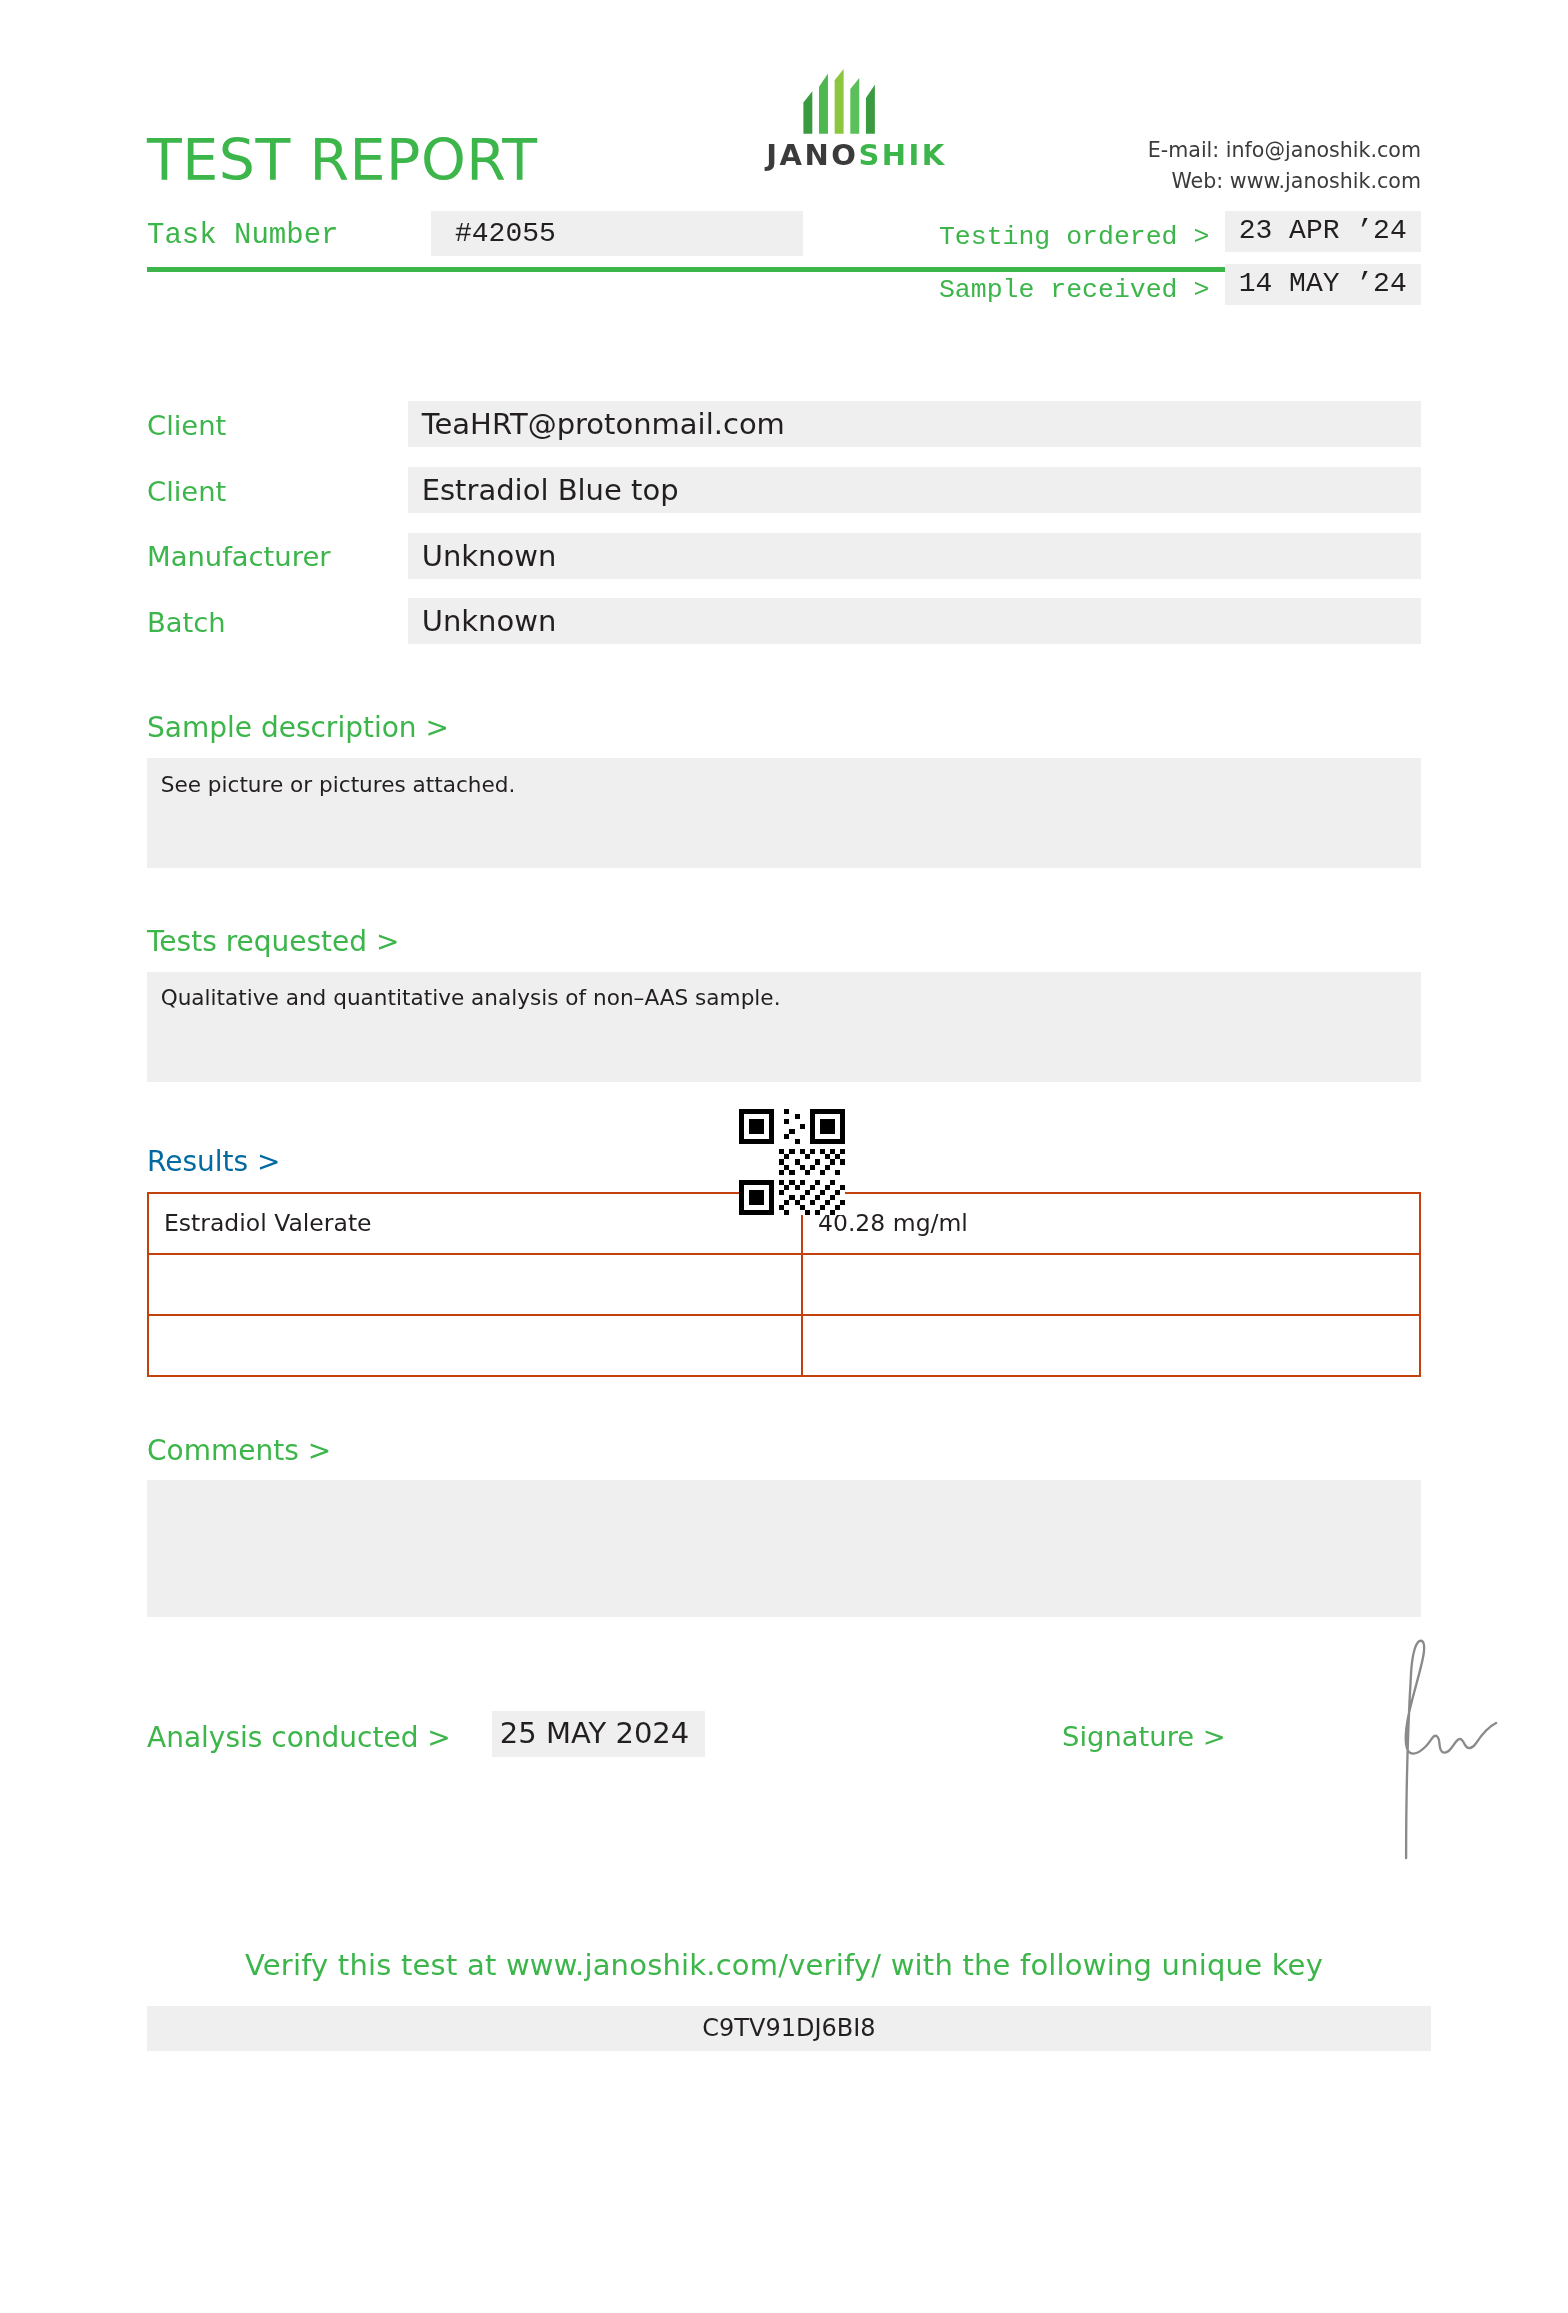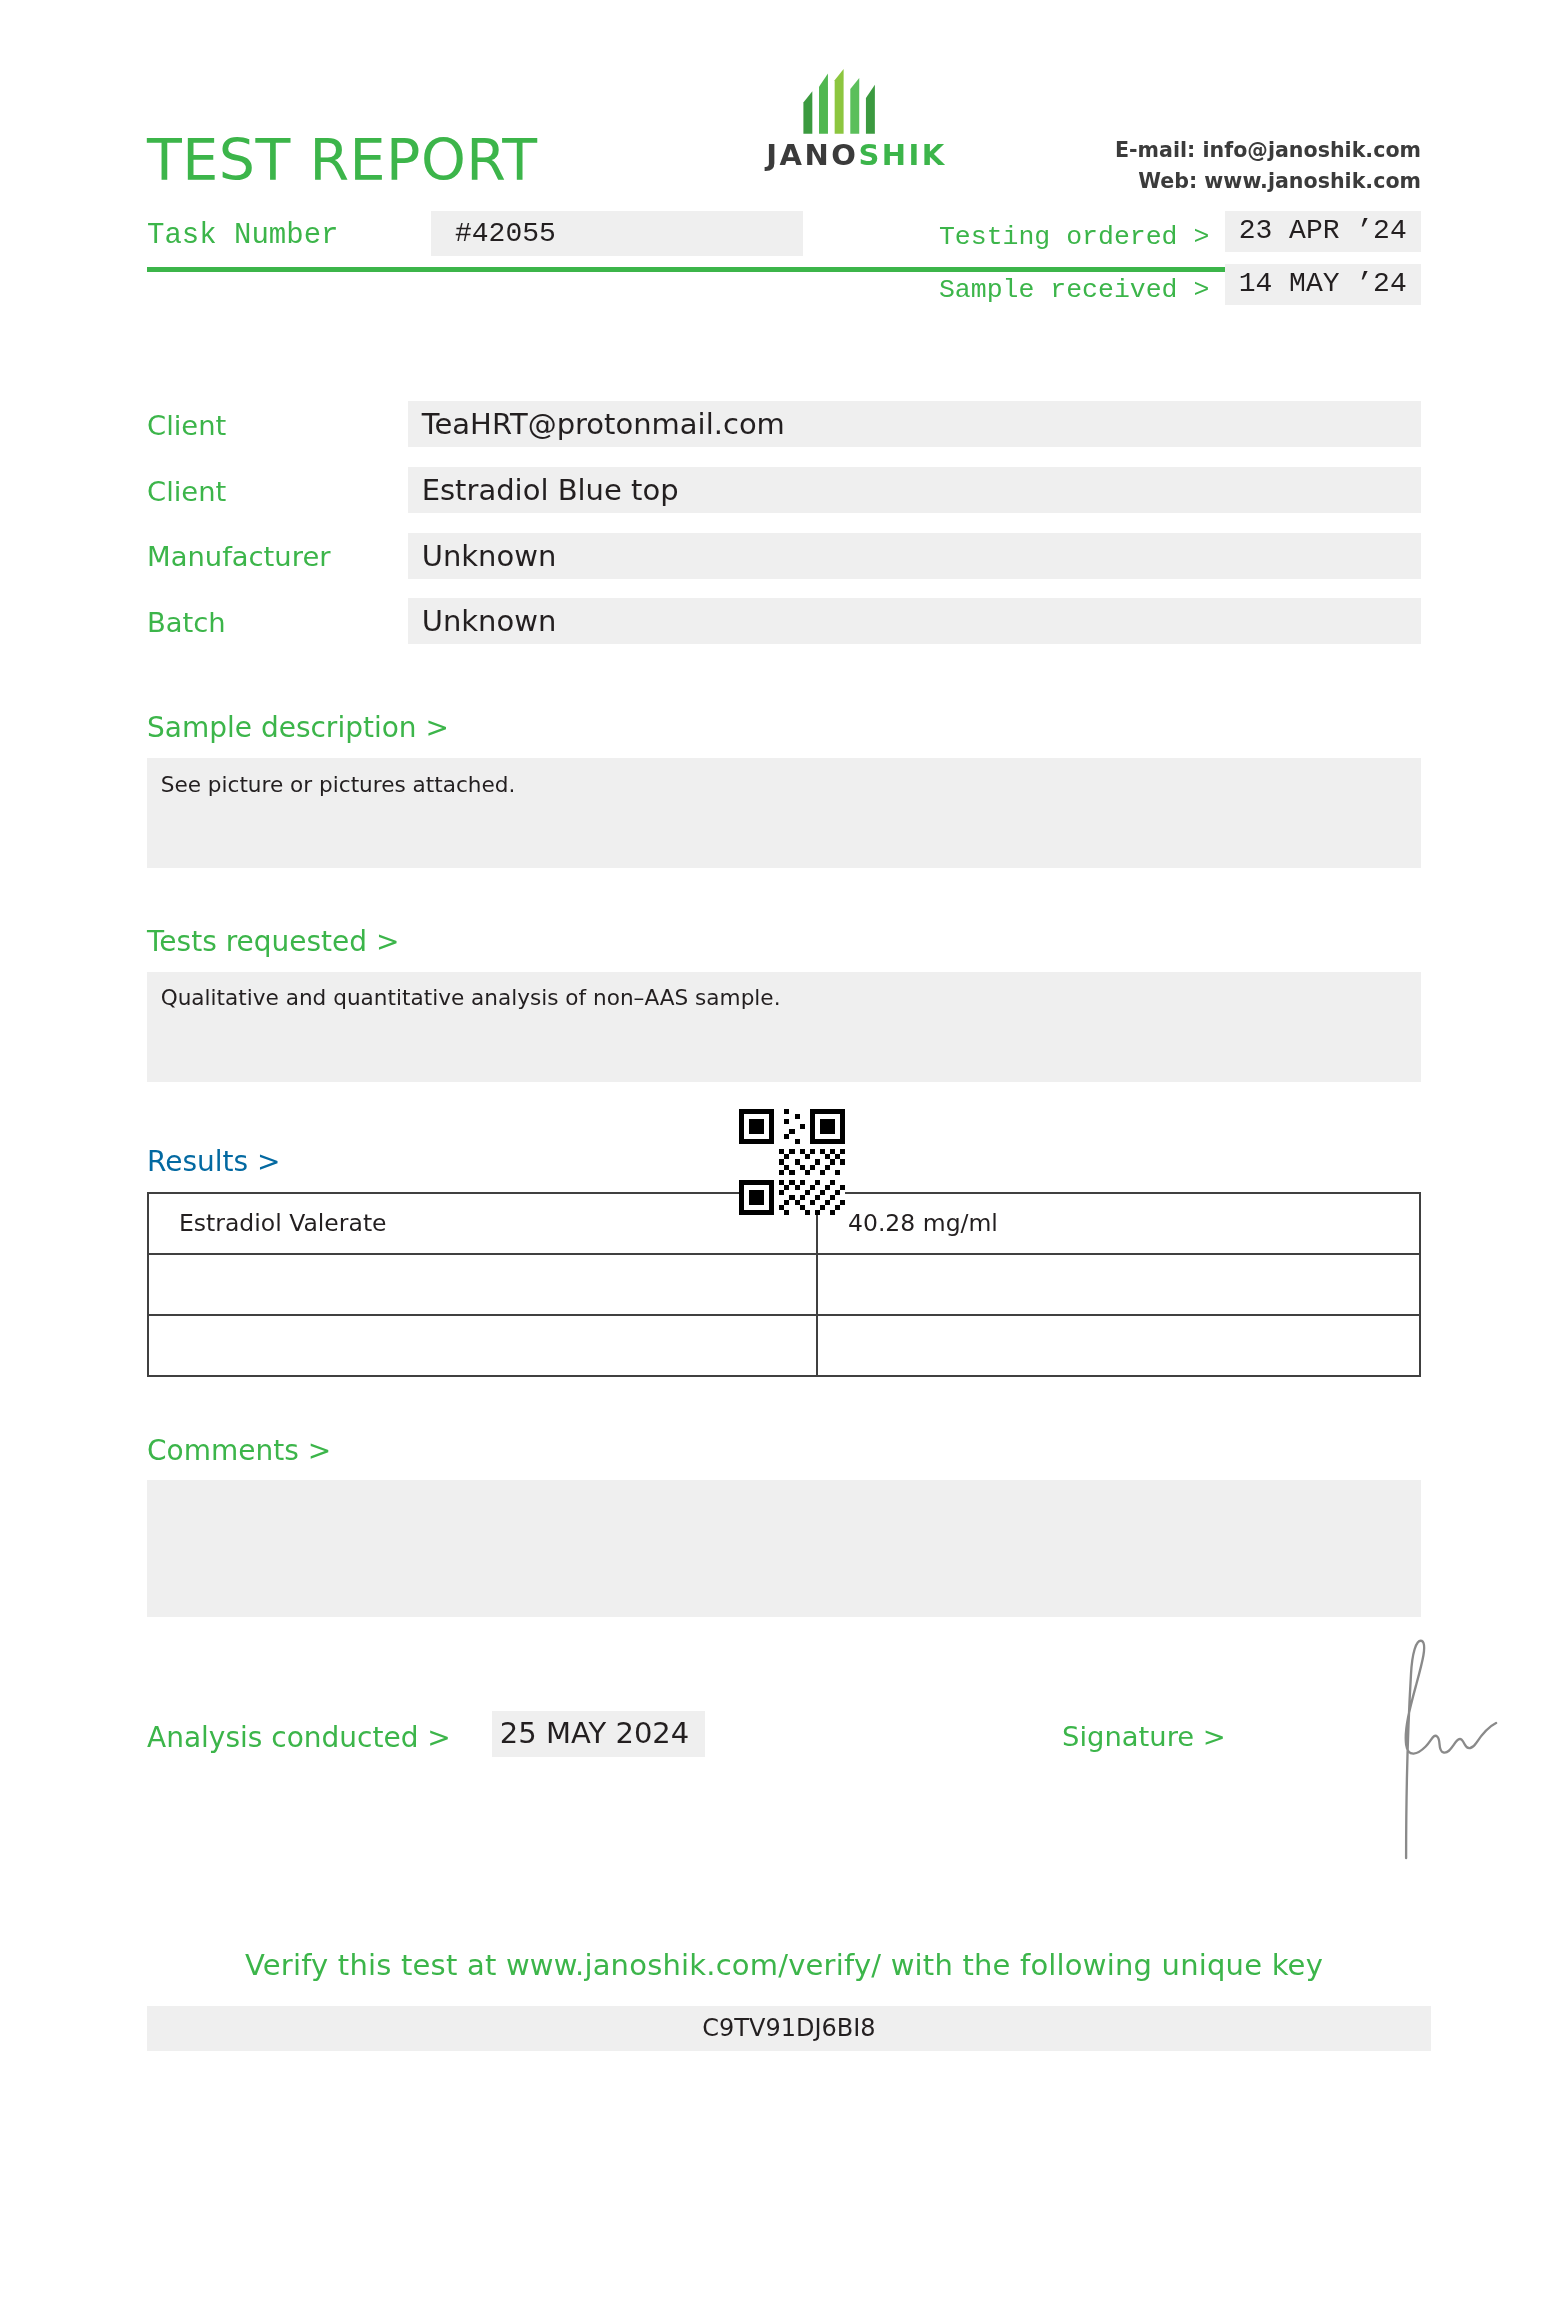--- a/index.html
+++ b/index.html
@@ -60,21 +60,20 @@
   .logo-text .dark { color: #3b3b3b; }
   .logo-text .grn { color: #3cb54a; }
   .contact {
     position: absolute;
     right: 0;
     top: 135px;
     text-align: right;
     font-size: 20.6px;
     line-height: 31px;
     color: #3b3b3b;
-    font-weight: bold;
   }
   .rule {
     position: absolute;
     left: 147px;
     right: 147px;
     top: 267px;
     height: 4.9px;
     background: #3cb54a;
   }
 
@@ -194,24 +193,24 @@
     top: -23.5px;
     width: 106px;
     height: 106px;
   }
   table.results {
     width: 100%;
     border-collapse: collapse;
     table-layout: fixed;
   }
   table.results td {
-    border: 2px solid #404040;
+    border: 2px solid #c2410c;
     height: 57px;
     font-size: 23.5px;
-    padding-left: 30px;
+    padding-left: 15px;
     vertical-align: middle;
   }
   table.results td.c1 { width: 50%; }
 
   
   .comments-box {
     background: #efefef;
     height: 137px;
   }
 

